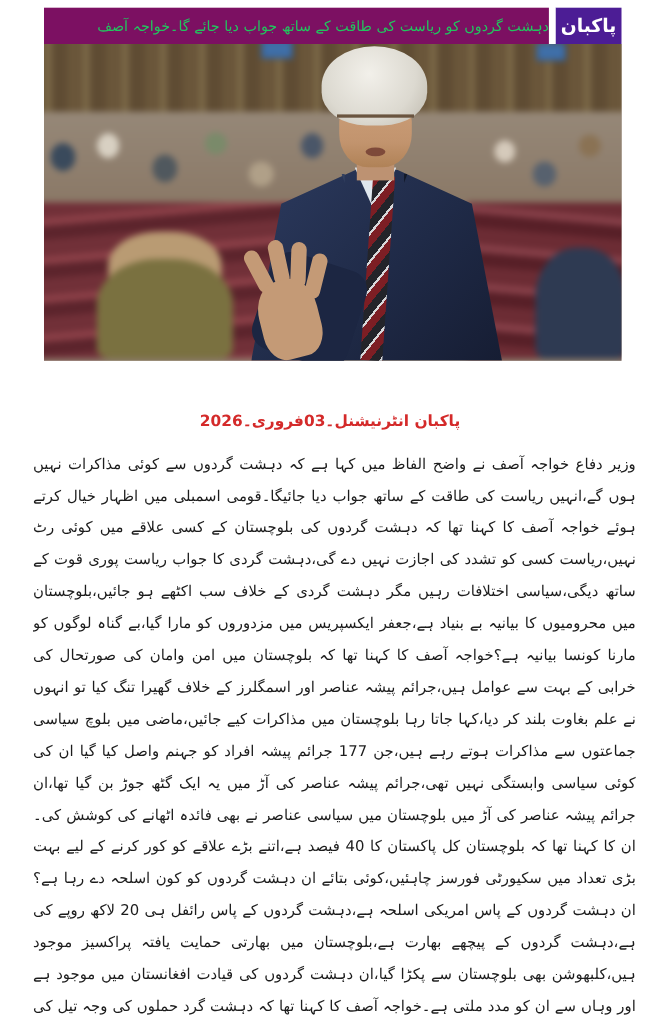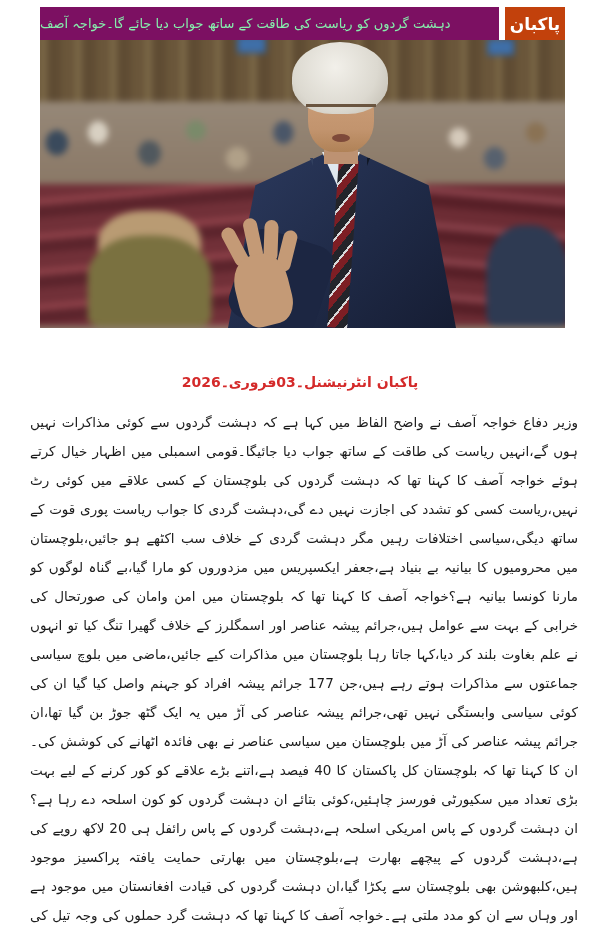--- a/index.html
+++ b/index.html
@@ -2,24 +2,24 @@
 <html lang="ur" dir="rtl"><head>
 <meta charset="utf-8">
 <style>
   * { margin:0; padding:0; box-sizing:border-box; }
   html,body { background:#ffffff; }
   body { font-family:"DejaVu Sans", sans-serif; }
   .page { position:relative; width:600px; height:942px; background:#ffffff; overflow:hidden; margin:0 auto; direction:rtl; }
 
   
   .masthead { position:absolute; top:7px; right:35px; left:40px; height:33px; display:flex; flex-direction:row; }
-  .logo-block { width:60px; height:33px; background:#c2410c; color:#ffffff; display:flex; align-items:center; justify-content:center;
+  .logo-block { width:60px; height:33px; background:#4c1d95; color:#ffffff; display:flex; align-items:center; justify-content:center;
                 font-weight:bold; font-size:17px; letter-spacing:0; cursor:pointer; }
   .masthead-gap { width:6px; height:33px; background:#ffffff; }
-  .headline-bar { flex:1; height:33px; background:#7c1062; color:#86efac; display:flex; align-items:center; justify-content:flex-end;
+  .headline-bar { flex:1; height:33px; background:#7c1062; color:#22c55e; display:flex; align-items:center; justify-content:flex-start;
                   font-size:13px; white-space:nowrap; overflow:hidden; cursor:pointer; }
 
   
   .photo { position:absolute; top:40px; right:35px; width:525px; height:288px; overflow:hidden; background:#8d7e6e; }
   .photo-bg { position:absolute; inset:-6px; filter:blur(3px); transform:scale(1.03); }
   .wood { position:absolute; top:0; left:0; right:0; height:92px;
           background:repeating-linear-gradient(90deg,#6a563a 0 14px,#7b6847 14px 20px,#5f4c33 20px 34px); }
   .screen { position:absolute; background:#3f6fa8; border:1px solid #2c4f7c; }
   .screen.s1 { left:205px; top:6px; width:28px; height:17px; }
   .screen.s2 { left:448px; top:9px; width:26px; height:16px; }

